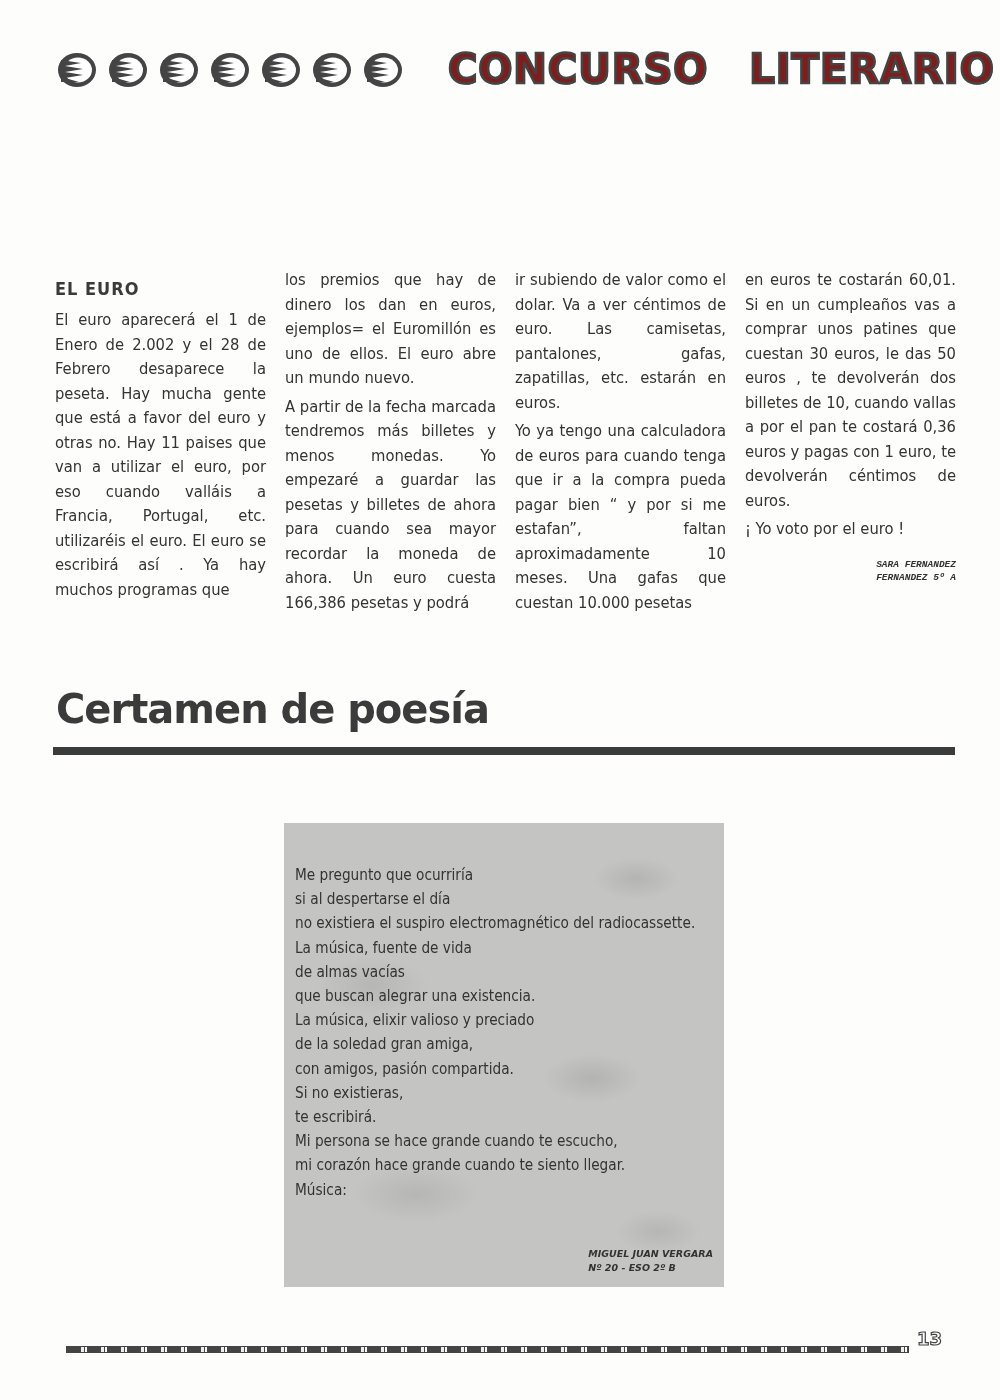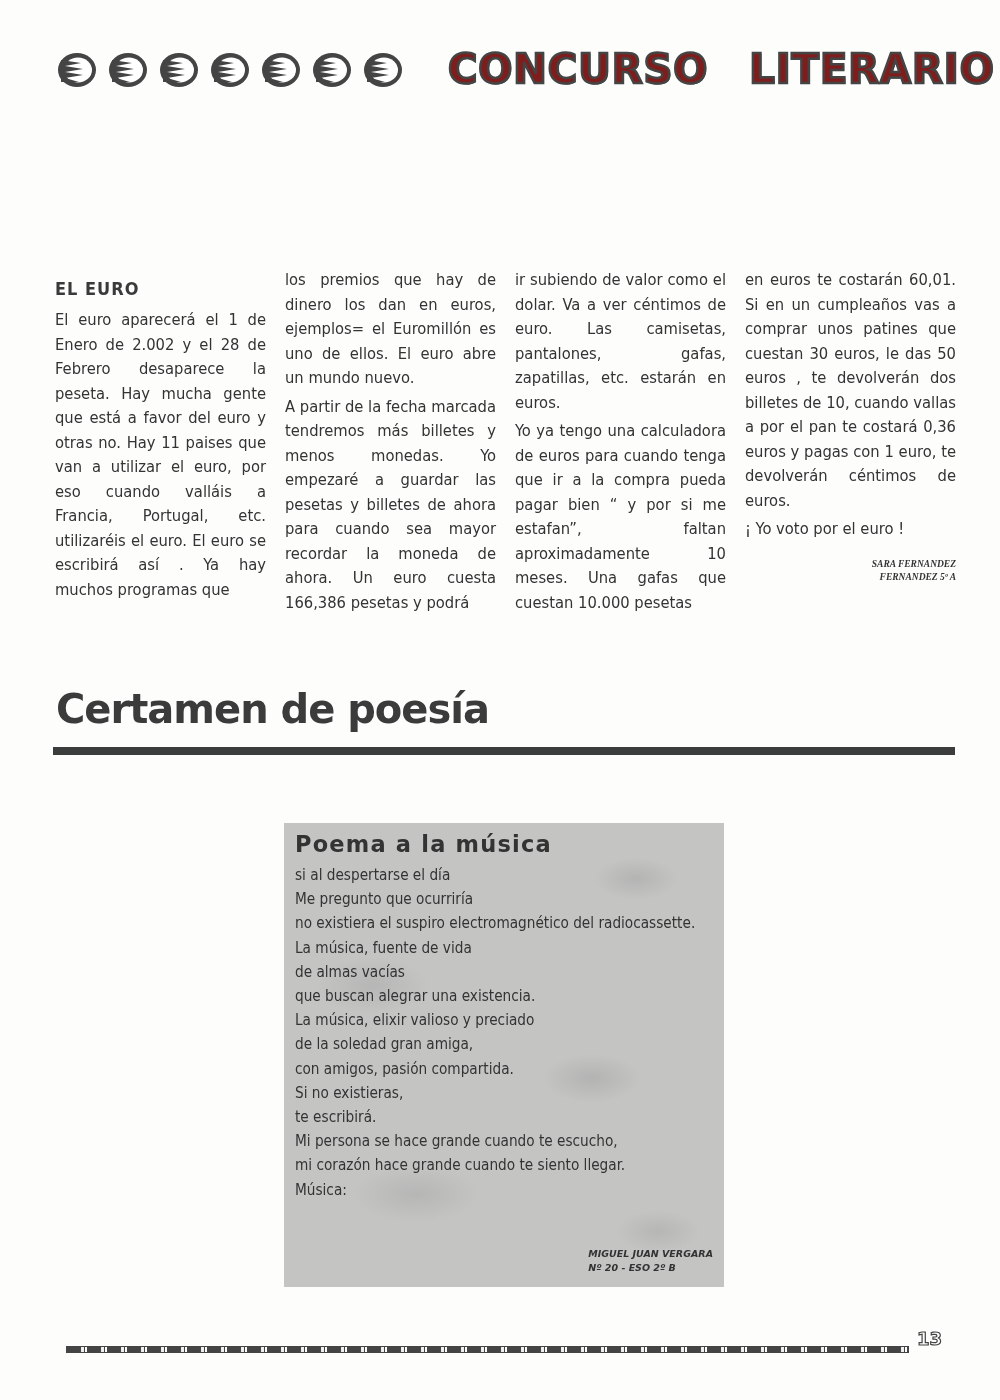--- a/index.html
+++ b/index.html
@@ -35,21 +35,21 @@
   .col4 { left: 690px; }
   .article-title {
     font-family: "DejaVu Sans", sans-serif; font-weight: bold;
     font-size: 18px; letter-spacing: 1px; color: #3a3a3a;
     margin: 8px 0 6px 0; line-height: 26px;
   }
   .col1 .body { margin-top: 0; }
   .signature {
     text-align: right; font-style: italic; font-weight: bold;
     font-size: 9.5px; line-height: 13px; color: #333; margin-top: 16px;
-    font-family: Liberation Serif, serif;
+    font-family: Liberation Mono, monospace;
   }
 
   .section-title {
     position: absolute; left: 56px; top: 686px;
     font-family: "DejaVu Sans", sans-serif; font-weight: bold;
     font-size: 40px; color: #3b3b3b; letter-spacing: -1px;
   }
   .section-rule {
     position: absolute; left: 53px; top: 747px; width: 902px; height: 8px;
     background: #3a3d3b;
@@ -157,24 +157,23 @@
       <div>SARA FERNANDEZ</div>
       <div>FERNANDEZ  5º A</div>
     </div>
   </div>
 </div>
 
 <div class="section-title">Certamen de poesía</div>
 <div class="section-rule"></div>
 
 <div class="poem-box">
-  <div class="poem-title">Poema a la música</div>
   <ul class="poem-lines">
+      <li>Me pregunto que ocurriría</li>
       <li>si al despertarse el día</li>
-      <li>Me pregunto que ocurriría</li>
       <li>no existiera el suspiro electromagnético del radiocassette.</li>
       <li>La música, fuente de vida</li>
       <li>de almas vacías</li>
       <li>que buscan alegrar una existencia.</li>
       <li>La música, elixir valioso y preciado</li>
       <li>de la soledad gran amiga,</li>
       <li>con amigos, pasión compartida.</li>
       <li>Si no existieras,</li>
       <li>te escribirá.</li>
       <li>Mi persona se hace grande cuando te escucho,</li>

